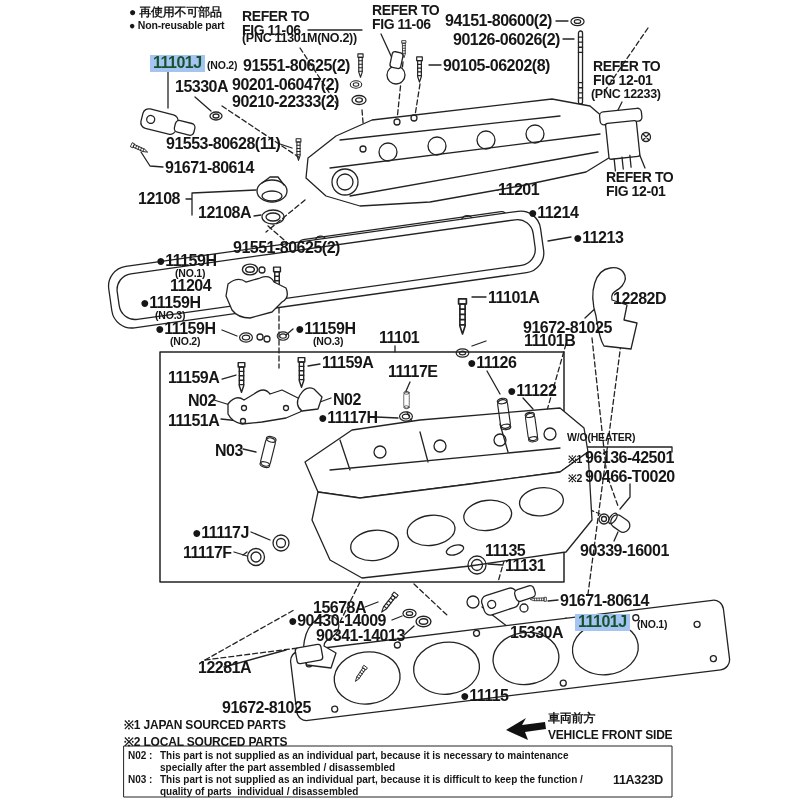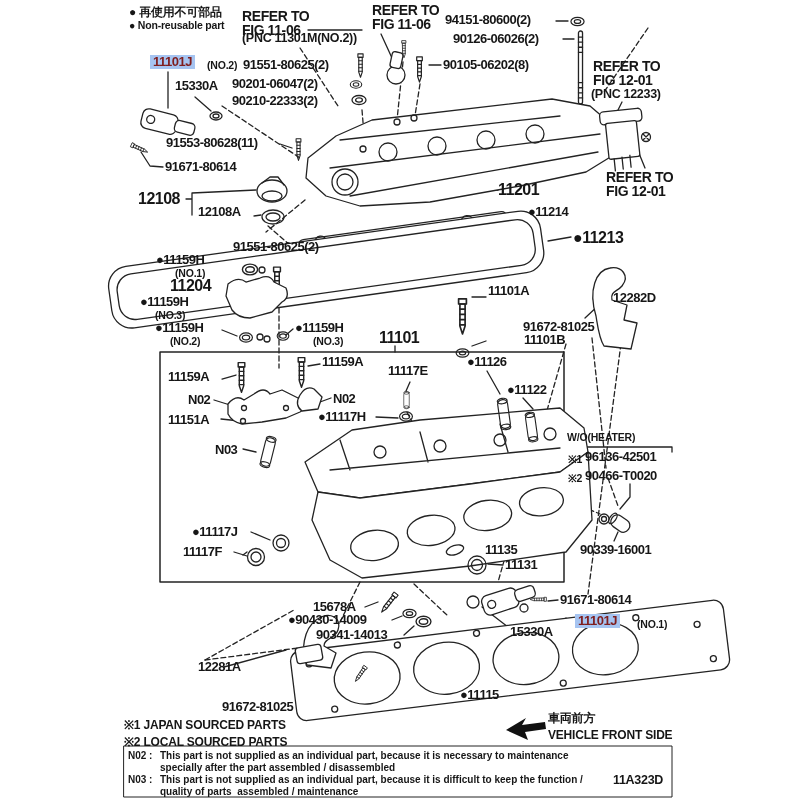--- a/index.html
+++ b/index.html
@@ -9,27 +9,27 @@
   .art path,.art rect,.art circle,.art ellipse,.art line,.art polyline{
     fill:none;stroke:#232323;stroke-width:1.3;stroke-linecap:round;stroke-linejoin:round;}
   .art .fw{fill:#ffffff;}
   .art .sd{stroke-dasharray:5 3;stroke-width:1;}
   .art .ld{stroke-width:1.15;}
   .art .bx{stroke-width:1.5;}
   .art .solidfill{fill:#111;stroke:none;}
   #labels{position:absolute;left:0;top:0;width:800px;height:800px;}
   .l{position:absolute;white-space:pre;font-weight:700;color:#161616;line-height:1.05;}
   .n16{font-size:16px;letter-spacing:-0.5px;}
-  .n15{font-size:13px;letter-spacing:-0.5px;}
+  .n15{font-size:16px;letter-spacing:-0.5px;}
   .n14{font-size:14px;letter-spacing:-0.4px;}
   .n13{font-size:12.5px;letter-spacing:-0.3px;}
   .n12{font-size:12px;letter-spacing:-0.2px;}
   .n11{font-size:10.5px;letter-spacing:-0.2px;}
   .n10{font-size:10px;letter-spacing:0;}
-  .hl{background:#a6c4f1;color:#7f1d1d;padding:0 3px;margin-left:-3px;}
+  .hl{background:#a6c4f1;color:#14532d;padding:0 3px;margin-left:-3px;}
 </style>
 </head>
 <body>
 
 <div class="stage">
 
   <svg class="art" width="800" height="800" viewBox="0 0 800 800">
     <defs>
       <symbol id="bolt" viewBox="0 0 10 30">
         <path d="M2,1 h6 v4 h-6 z"></path>
@@ -369,21 +369,21 @@
       <div class="l n15" style="left: 233px; top: 240px;">91551-80625(2)</div>
       <div class="l n15" style="left: 156px; top: 253px;">●11159H</div>
       <div class="l n11" style="left: 175px; top: 268px;">(NO.1)</div>
       <div class="l n16" style="left: 170px; top: 278px;">11204</div>
       <div class="l n15" style="left: 140px; top: 295px;">●11159H</div>
       <div class="l n11" style="left: 155px; top: 310px;">(NO.3)</div>
       <div class="l n15" style="left: 155px; top: 321px;">●11159H</div>
       <div class="l n11" style="left: 170px; top: 336px;">(NO.2)</div>
       <div class="l n15" style="left: 295px; top: 321px;">●11159H</div>
       <div class="l n11" style="left: 313px; top: 336px;">(NO.3)</div>
-      <div class="l n15" style="left: 488px; top: 284px;">11101A</div>
+      <div class="l n15" style="left: 488px; top: 290px;">11101A</div>
       <div class="l n15" style="left: 613px; top: 291px;">12282D</div>
       <div class="l n15" style="left: 523px; top: 320px;">91672-81025</div>
       <div class="l n16" style="left: 379px; top: 330px;">11101</div>
       <div class="l n15" style="left: 496px; top: 333px; margin-left: 28px;">11101B</div>
       <div class="l n15" style="left: 322px; top: 355px;">11159A</div>
       <div class="l n15" style="left: 168px; top: 370px;">11159A</div>
       <div class="l n15" style="left: 388px; top: 364px;">11117E</div>
       <div class="l n15" style="left: 467px; top: 355px;">●11126</div>
       <div class="l n15" style="left: 188px; top: 393px;">N02</div>
       <div class="l n15" style="left: 333px; top: 392px;">N02</div>
@@ -413,16 +413,16 @@
       <div class="l n15" style="left: 222px; top: 700px;">91672-81025</div>
       <div class="l n12" style="left: 548px; top: 712px;">車両前方</div>
       <div class="l n12" style="left: 548px; top: 729px;">VEHICLE FRONT SIDE</div>
       <div class="l n12" style="left: 124px; top: 719px;">※1 JAPAN SOURCED PARTS</div>
       <div class="l n12" style="left: 124px; top: 736px;">※2 LOCAL SOURCED PARTS</div>
       <div class="l n10" style="left: 128px; top: 751px;">N02 :</div>
       <div class="l n10" style="left: 160px; top: 751px;">This part is not supplied as an individual part, because it is necessary to maintenance</div>
       <div class="l n10" style="left: 160px; top: 763px;">specially after the part assembled / disassembled</div>
       <div class="l n10" style="left: 128px; top: 775px;">N03 :</div>
       <div class="l n10" style="left: 160px; top: 775px;">This part is not supplied as an individual part, because it is difficult to keep the function /</div>
-      <div class="l n10" style="left: 160px; top: 787px;">quality of parts  assembled / maintenance</div>
+      <div class="l n10" style="left: 160px; top: 787px;">quality of parts  individual / disassembled</div>
       <div class="l n13" style="left: 613px; top: 774px;">11A323D</div>
     </div>
 </div>
 
 </body></html>

